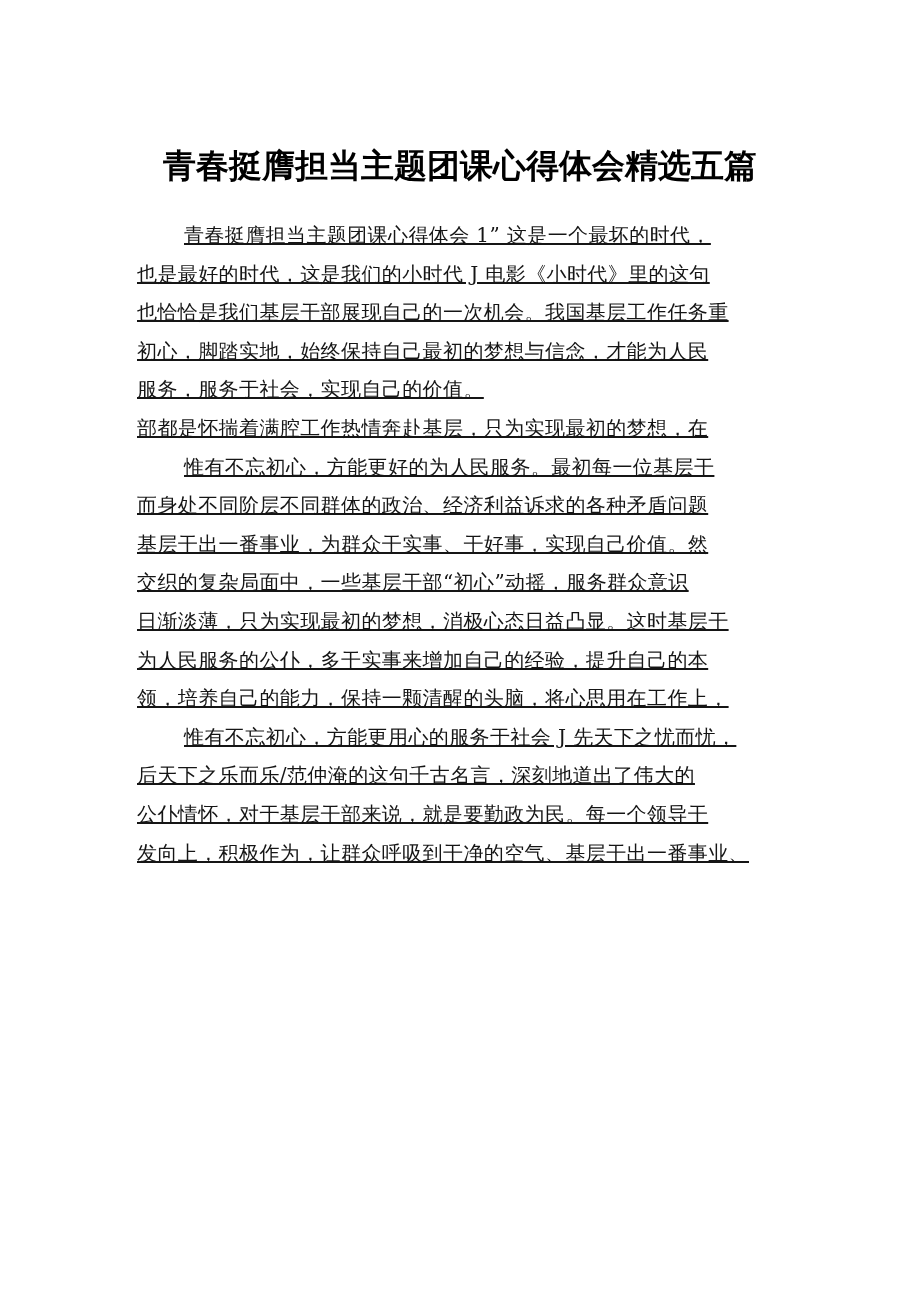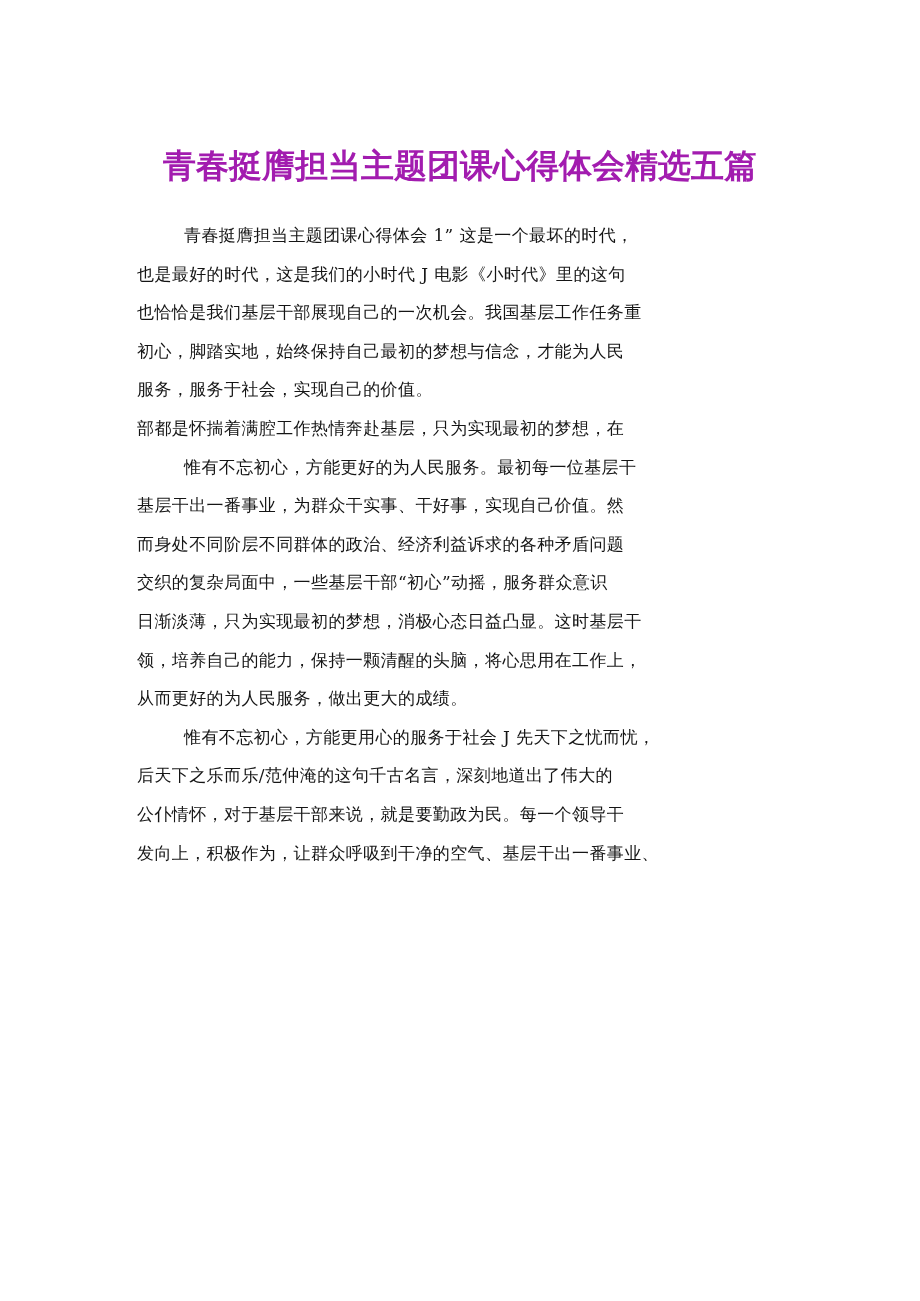--- a/index.html
+++ b/index.html
@@ -26,37 +26,38 @@
     .title {
       position: absolute;
       left: 0;
       top: 122px;
       width: 920px;
       text-align: center;
       font-family: "DejaVu Sans", "Liberation Sans", sans-serif;
       font-size: 33px;
       line-height: 44px;
       letter-spacing: 0px;
-      color: #a21caf;
+      color: #000000;
       white-space: nowrap;
     }
     .body-text {
       position: absolute;
       left: 137px;
       top: 216px;
       width: 650px;
     }
     .line {
       height: 38.6px;
       line-height: 38.6px;
-      font-size: 17px;
+      font-size: 20px;
       white-space: nowrap;
       overflow: visible;
       letter-spacing: 0.4px;
       color: #151515;
+      text-decoration: underline;
     }
     .line.indent {
       padding-left: 47px;
     }
     .para {
       margin: 0;
     }
   </style>
 </head>
 <body>
@@ -69,26 +70,26 @@
       <div class="line indent">青春挺膺担当主题团课心得体会 1” 这是一个最坏的时代，</div>
       <div class="line">也是最好的时代，这是我们的小时代 J 电影《小时代》里的这句</div>
       <div class="line">也恰恰是我们基层干部展现自己的一次机会。我国基层工作任务重</div>
       <div class="line">初心，脚踏实地，始终保持自己最初的梦想与信念，才能为人民</div>
       <div class="line">服务，服务于社会，实现自己的价值。</div>
     </div>
 
     <div class="para">
       <div class="line">部都是怀揣着满腔工作热情奔赴基层，只为实现最初的梦想，在</div>
       <div class="line indent">惟有不忘初心，方能更好的为人民服务。最初每一位基层干</div>
+      <div class="line">而身处不同阶层不同群体的政治、经济利益诉求的各种矛盾问题</div>
       <div class="line">基层干出一番事业，为群众干实事、干好事，实现自己价值。然</div>
-      <div class="line">而身处不同阶层不同群体的政治、经济利益诉求的各种矛盾问题</div>
       <div class="line">交织的复杂局面中，一些基层干部“初心”动摇，服务群众意识</div>
       <div class="line">日渐淡薄，只为实现最初的梦想，消极心态日益凸显。这时基层干</div>
+      <div class="line">为人民服务的公仆，多干实事来增加自己的经验，提升自己的本</div>
       <div class="line">领，培养自己的能力，保持一颗清醒的头脑，将心思用在工作上，</div>
-      <div class="line">从而更好的为人民服务，做出更大的成绩。</div>
     </div>
 
     <div class="para">
       <div class="line indent">惟有不忘初心，方能更用心的服务于社会 J 先天下之忧而忧，</div>
       <div class="line">后天下之乐而乐/范仲淹的这句千古名言，深刻地道出了伟大的</div>
       <div class="line">公仆情怀，对于基层干部来说，就是要勤政为民。每一个领导干</div>
       <div class="line">发向上，积极作为，让群众呼吸到干净的空气、基层干出一番事业、</div>
     </div>
   </div>
 </div>

